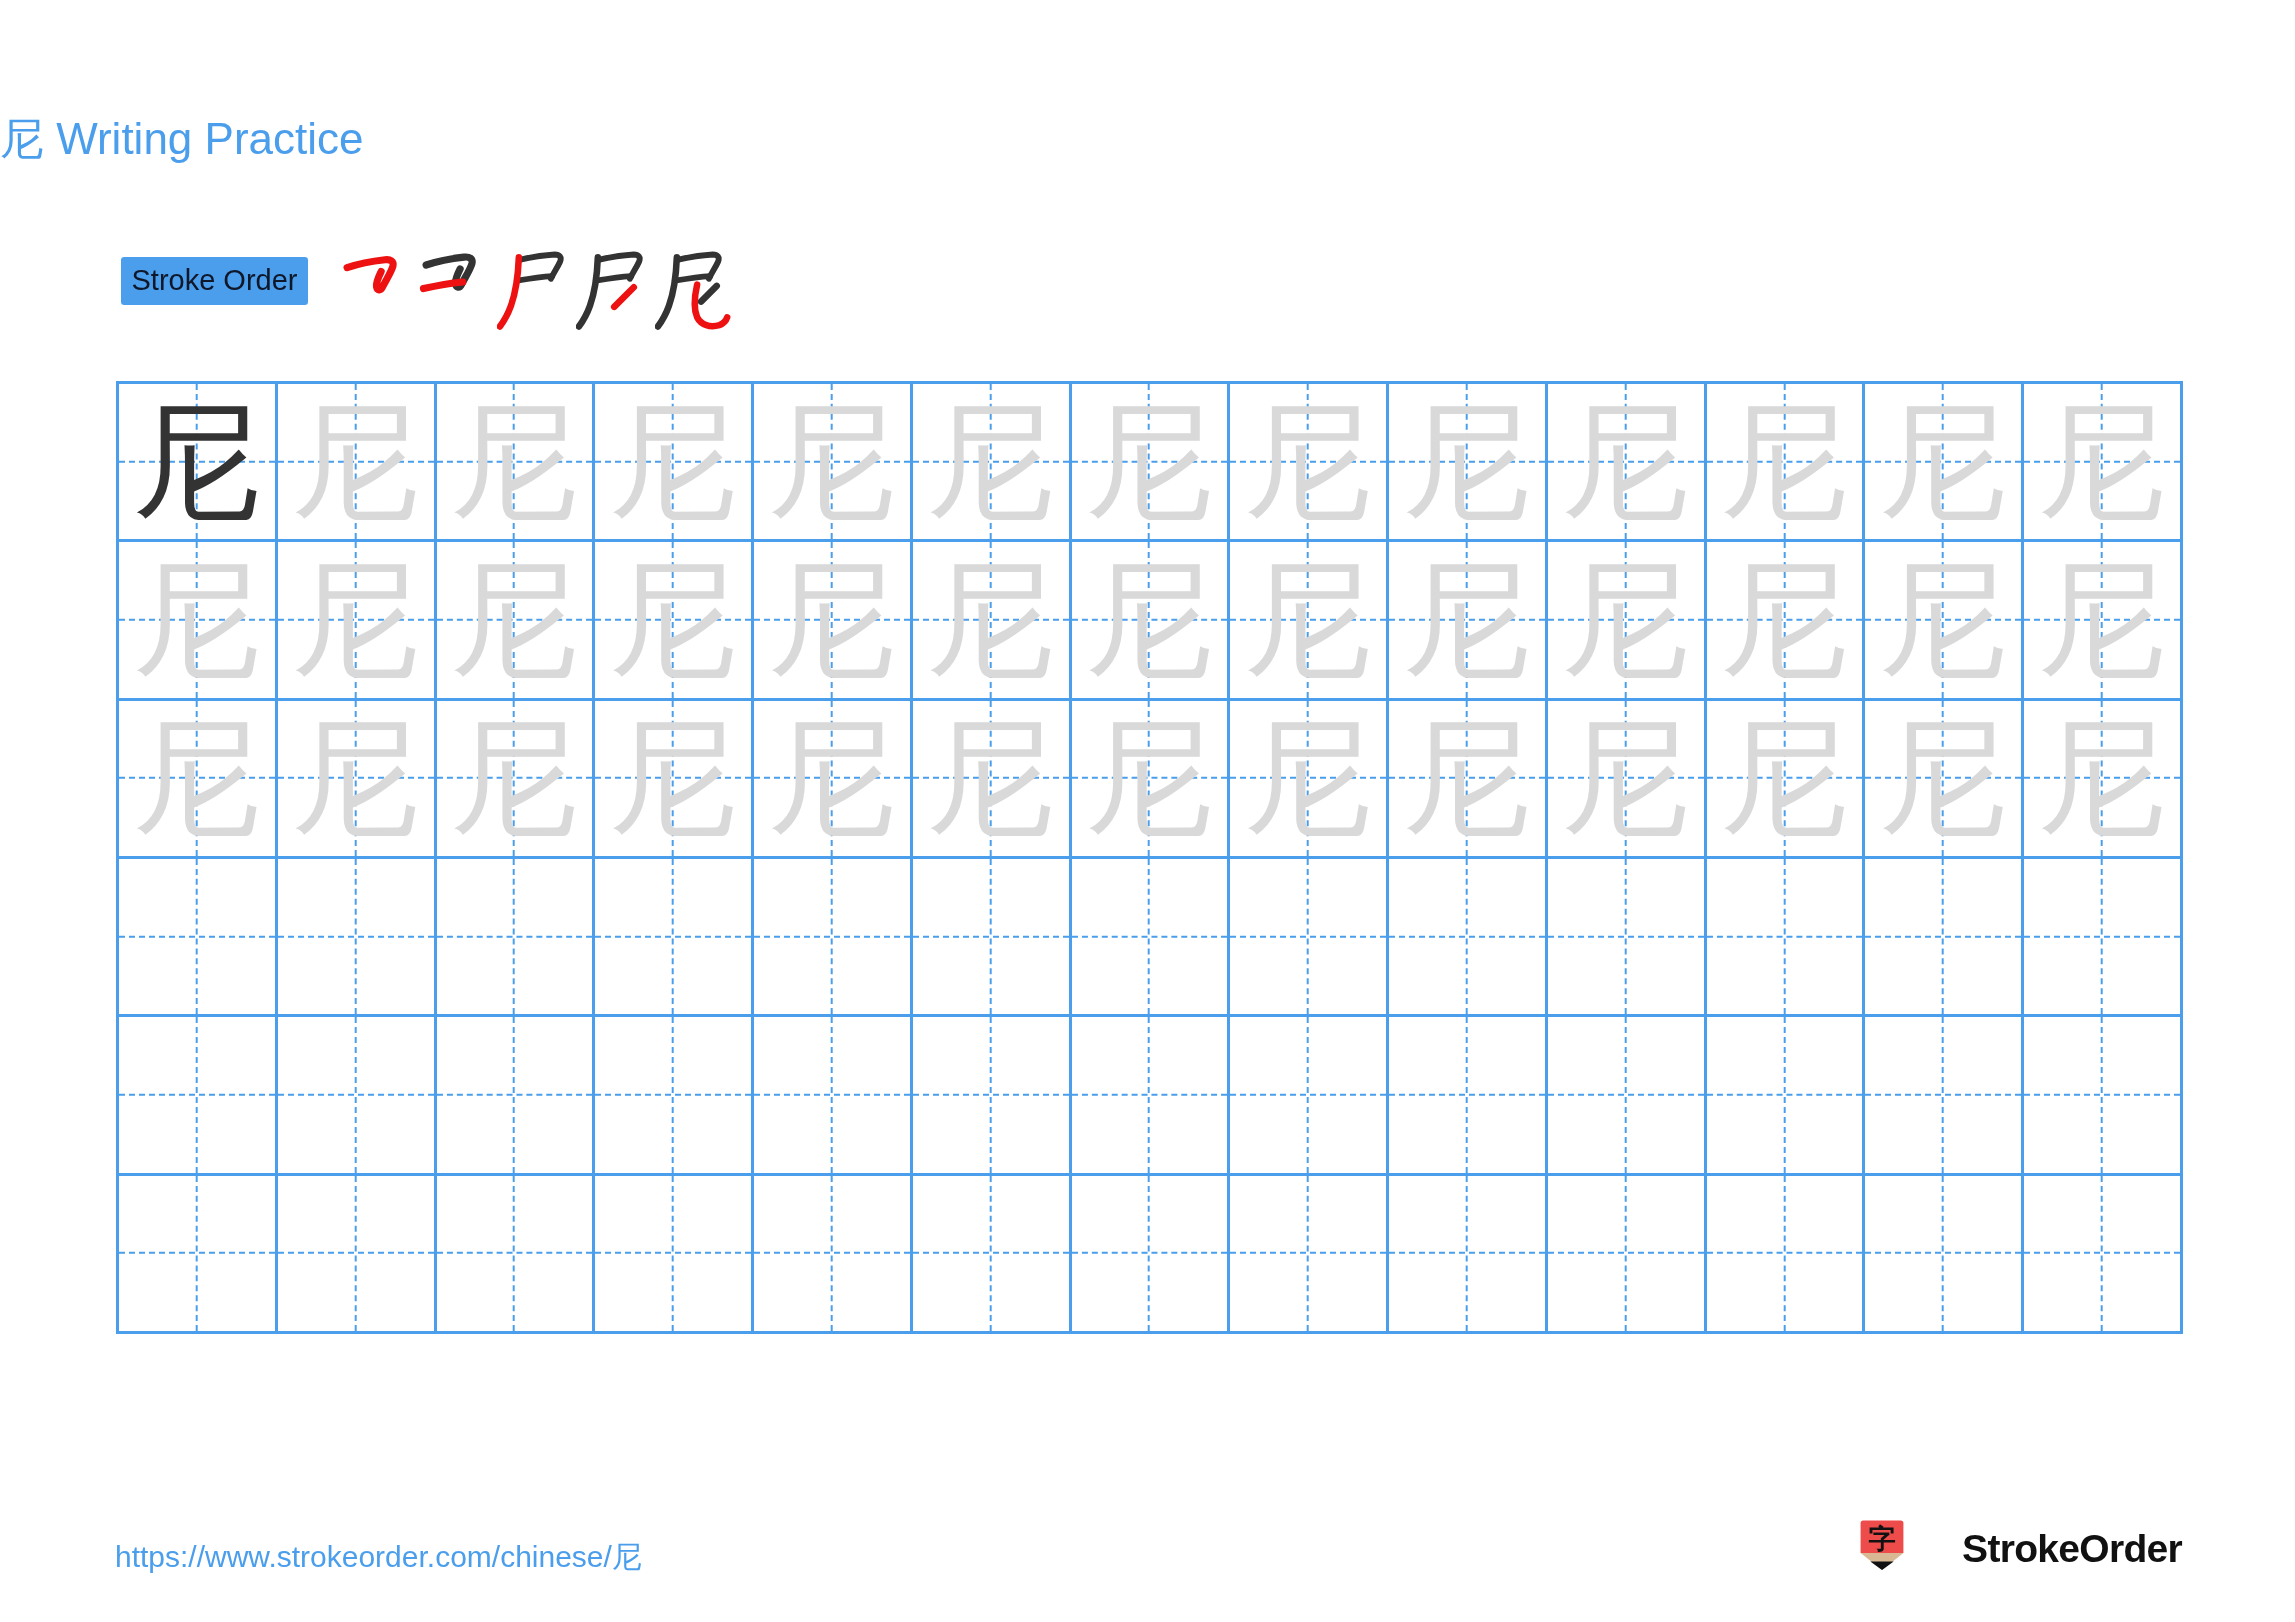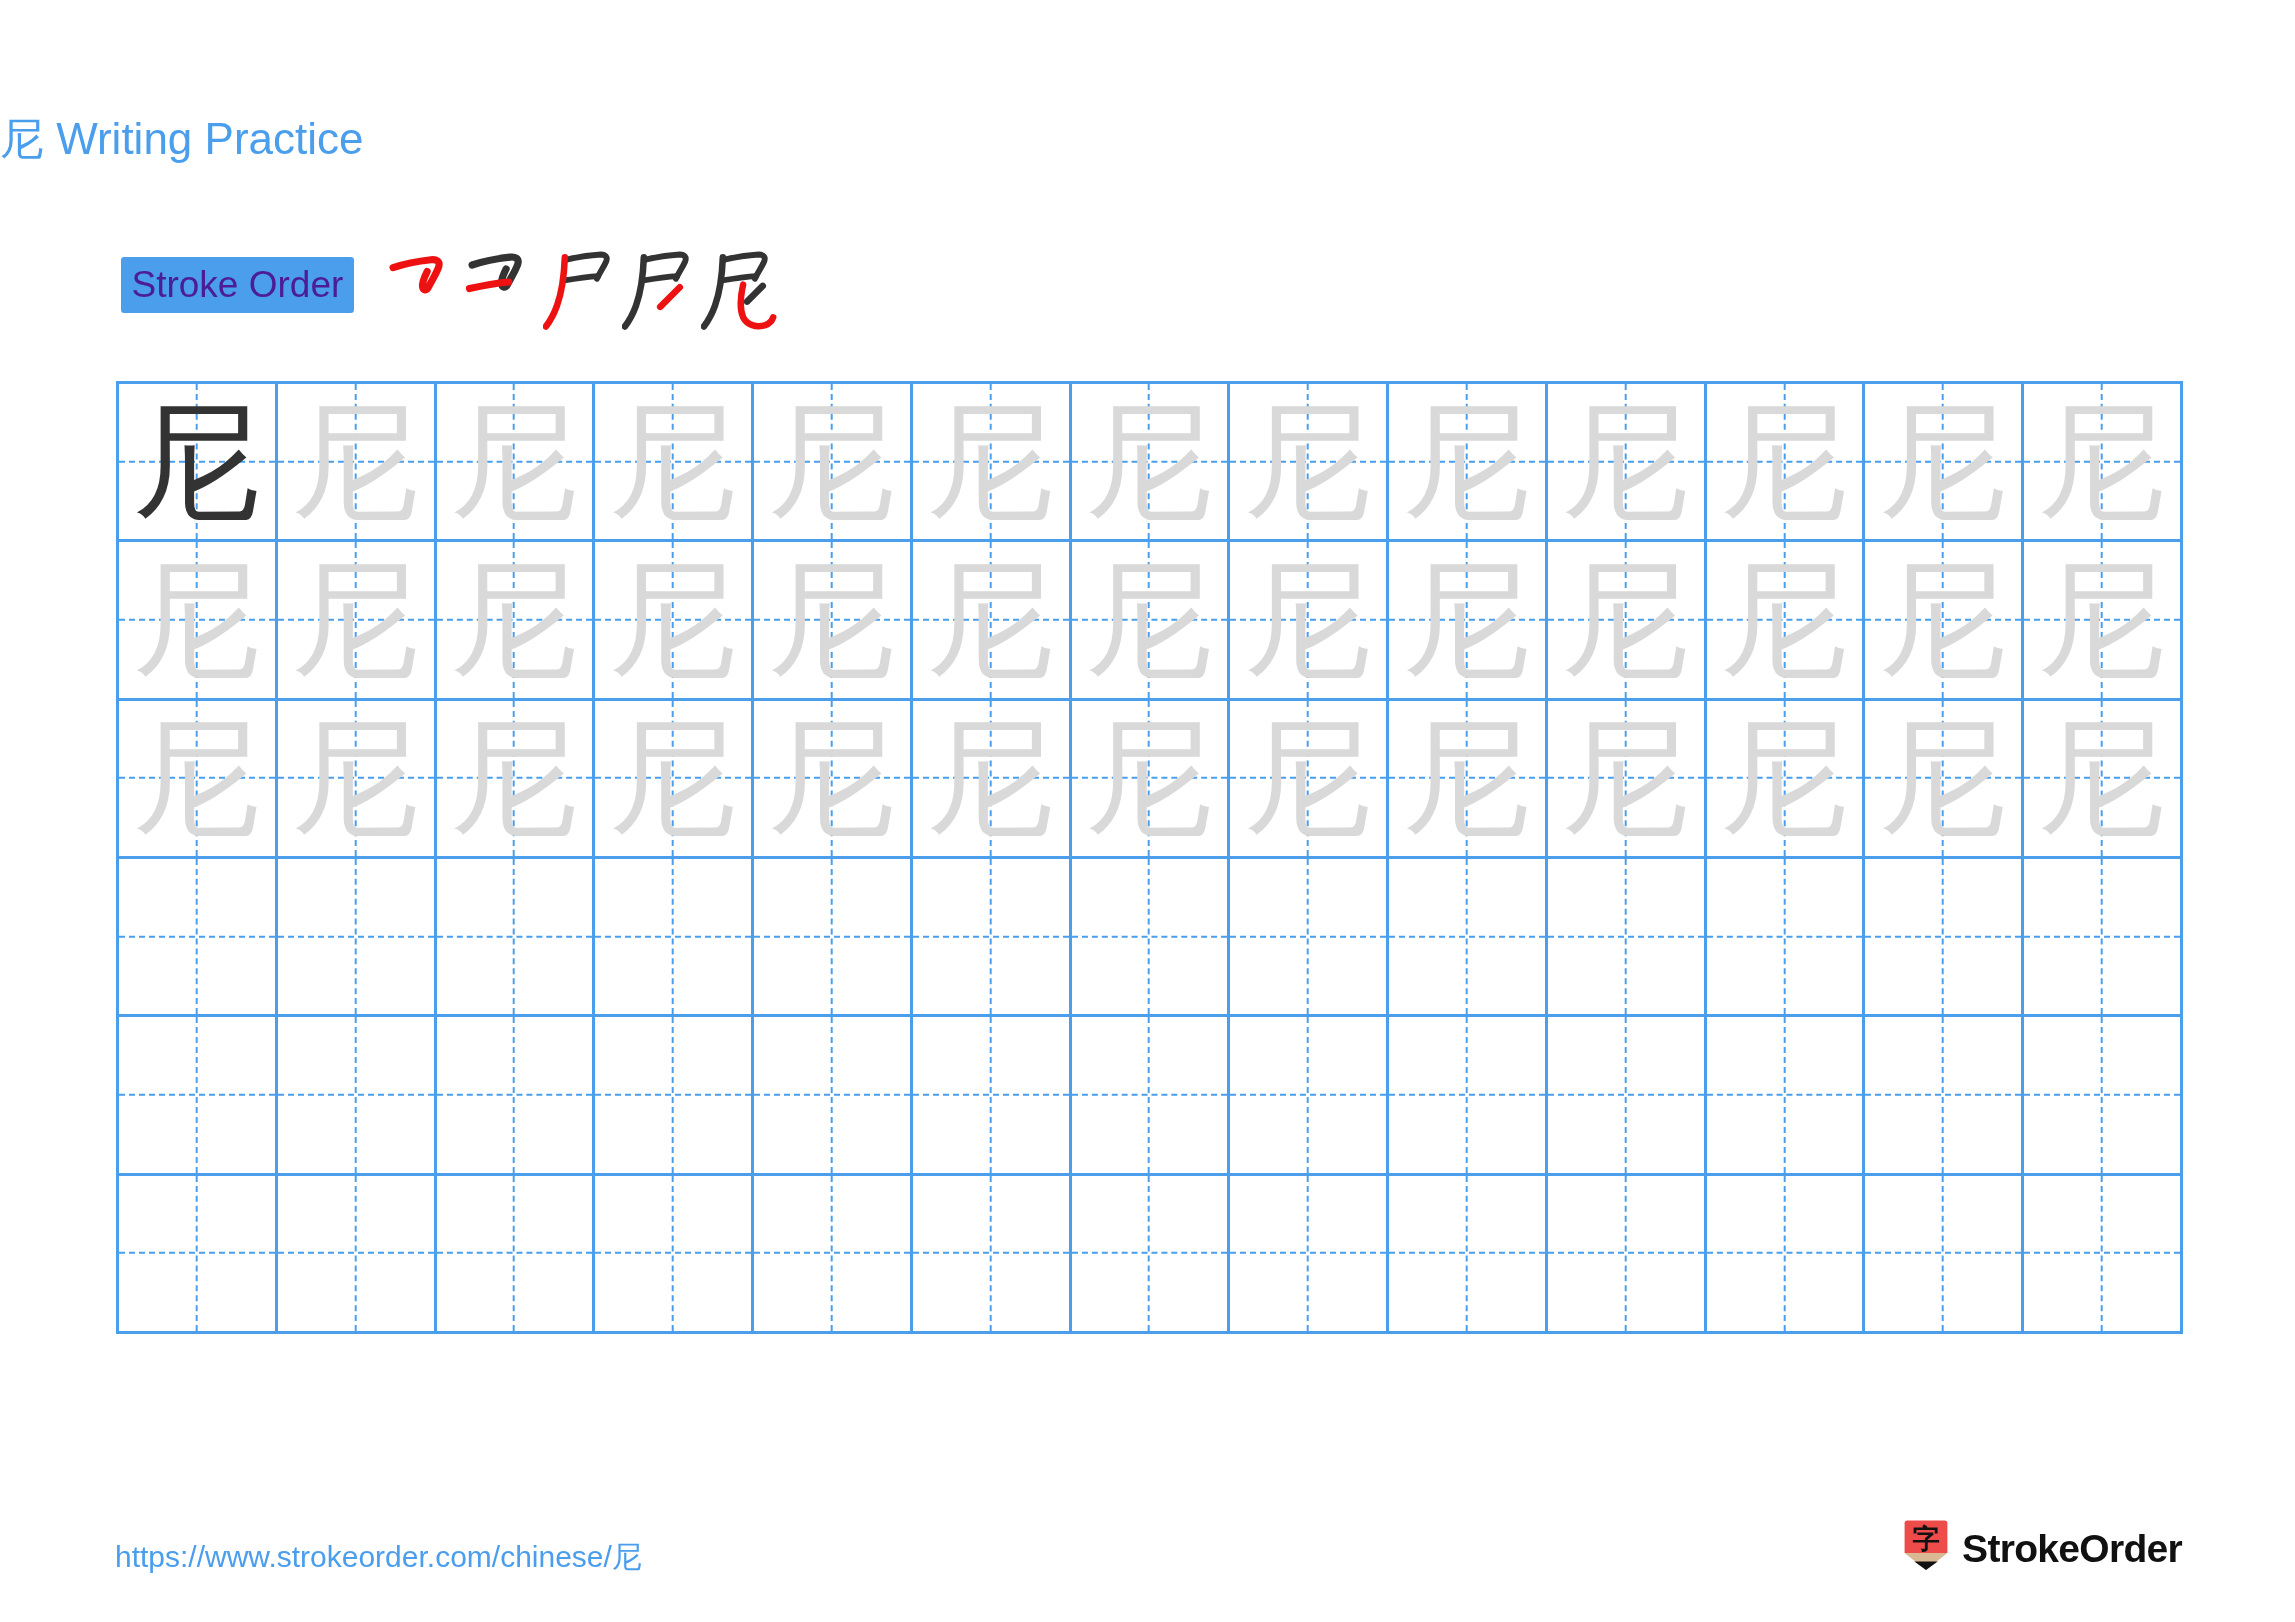--- a/index.html
+++ b/index.html
@@ -35,22 +35,22 @@
   #stroke-order-row {
     position: absolute;
     top: 257px;
     left: 121px;
     height: 85px;
     display: flex;
     align-items: flex-start;
   }
   #stroke-order-badge {
     background: #4a9eec;
-    color: #4c1d95;
-    font-size: 37px;
+    color: #0f172a;
+    font-size: 29px;
     line-height: 1;
     padding: 8.5px 10.5px 10.5px 10.5px;
     border-radius: 3.3px;
     white-space: nowrap;
     font-family: "Liberation Sans", sans-serif;
   }
   #stroke-list {
     display: flex;
     align-items: flex-start;
     margin-left: 31px;
@@ -152,20 +152,21 @@
     margin-right: 11.8px;
     flex: none;
   }
   #brand-name {
     font-size: 39px;
     font-weight: bold;
     color: #111111;
     white-space: nowrap;
     letter-spacing: -0.7px;
     font-family: "Liberation Sans", sans-serif;
+    margin-left: 44px;
   }
 </style>
 </head>
 <body>
 
 <div id="page-title">
   <span class="title-char">尼</span><span> Writing Practice</span>
 </div>
 
 <div id="stroke-order-row">

